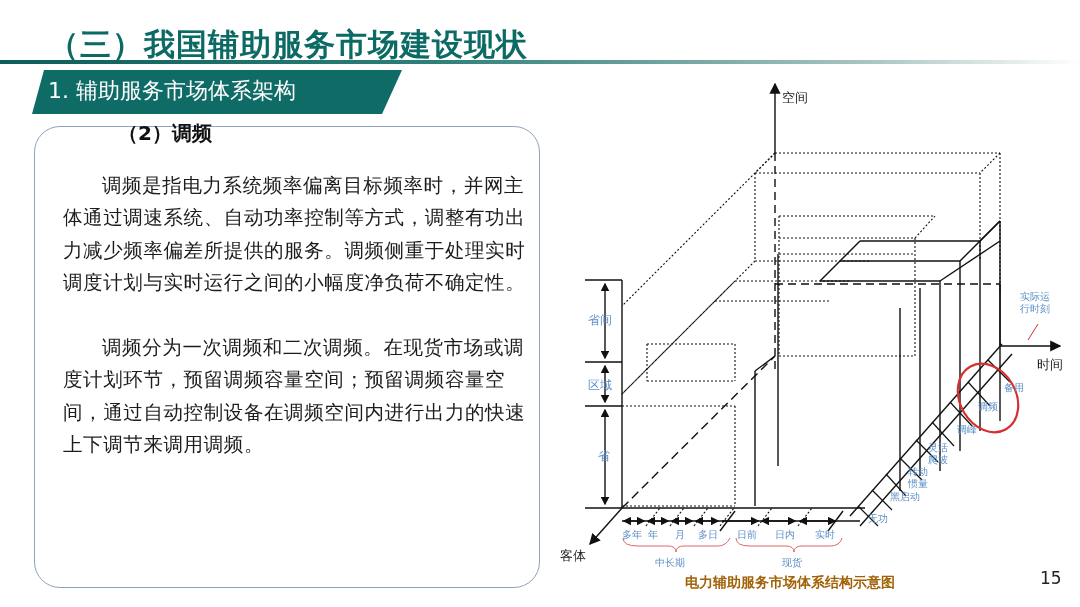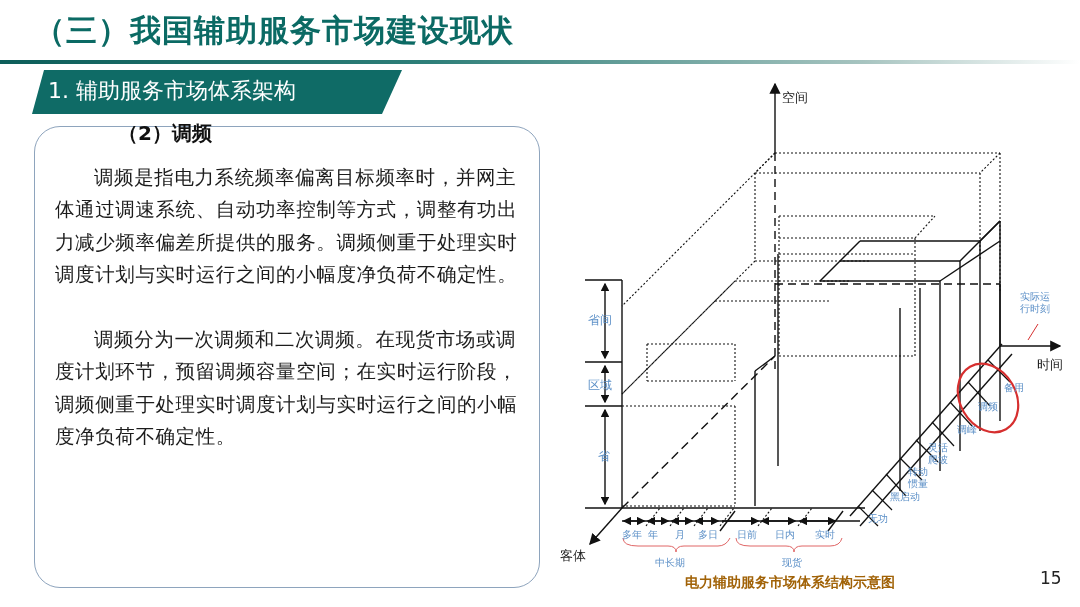--- a/index.html
+++ b/index.html
@@ -6,21 +6,21 @@
   body {
     width: 1080px; height: 607px; overflow: hidden;
     background: #ffffff;
     font-family: "DejaVu Sans", "Liberation Sans", sans-serif;
     position: relative;
   }
   .title {
     position: absolute; left: 32px; top: 8px;
     font-size: 31px; font-weight: bold; color: #0b6a64;
     letter-spacing: 1px;
-    margin: 2px;
+    margin: 16px;
   }
   .title-rule {
     position: absolute; left: 0; top: 60px; width: 1080px; height: 4px;
     background: linear-gradient(to right, #0d5e5a 0%, #2e7f79 40%, #a7c4c0 80%, #ffffff 100%);
   }
   .section-banner {
     position: absolute; left: 32px; top: 70px; width: 370px; height: 44px;
     background: #0f6b66;
     clip-path: polygon(12px 0, 100% 0, 350px 100%, 0 100%);
   }
@@ -34,21 +34,21 @@
     background: #ffffff;
     box-sizing: border-box;
   }
   .card-heading {
     position: absolute; left: 118px; top: 120px;
     font-size: 20px; font-weight: bold; color: #111;
   }
   .para {
     position: absolute; left: 55px; width: 470px;
     font-size: 19.5px; line-height: 32.4px; color: #1c1c1c;
-    margin: 0; text-indent: 2em;
+    margin: 8px; text-indent: 2em;
     letter-spacing: 0.6px;
   }
   .para1 { top: 162px; }
   .para2 { top: 324px; }
   .diagram {
     position: absolute; left: 560px; top: 76px; width: 520px; height: 500px;
   }
   .caption {
     position: absolute; left: 685px; top: 574px;
     font-size: 14px; font-weight: bold; color: #a16207;
@@ -66,21 +66,21 @@
 
 <h1 class="title">（三）我国辅助服务市场建设现状</h1>
 <div class="title-rule"></div>
 
 <div class="section-banner"></div>
 <div class="section-banner-text">1. 辅助服务市场体系架构</div>
 
 <div class="text-card"></div>
 <div class="card-heading">（2）调频</div>
 <p class="para para1">调频是指电力系统频率偏离目标频率时，并网主体通过调速系统、自动功率控制等方式，调整有功出力减少频率偏差所提供的服务。调频侧重于处理实时调度计划与实时运行之间的小幅度净负荷不确定性。</p>
-<p class="para para2">调频分为一次调频和二次调频。在现货市场或调度计划环节，预留调频容量空间；在实时运行阶段，调频侧重于处理实时调度计划与实时运行之间的小幅度净负荷不确定性。</p>
+<p class="para para2">调频分为一次调频和二次调频。在现货市场或调度计划环节，预留调频容量空间；预留调频容量空间，通过自动控制设备在调频空间内进行出力的快速上下调节来调用调频。</p>
 
 <svg class="diagram" viewBox="0 0 520 500" width="520" height="500" xmlns="http://www.w3.org/2000/svg">
   <defs>
     <marker id="arr" markerWidth="8" markerHeight="8" refX="7" refY="4" orient="auto">
       <path d="M0,0 L8,4 L0,8 z" fill="#111"></path>
     </marker>
     <marker id="arrs" markerWidth="6" markerHeight="6" refX="5" refY="3" orient="auto">
       <path d="M0,0 L6,3 L0,6 z" fill="#111"></path>
     </marker>
     <marker id="arrsr" markerWidth="6" markerHeight="6" refX="1" refY="3" orient="auto">

